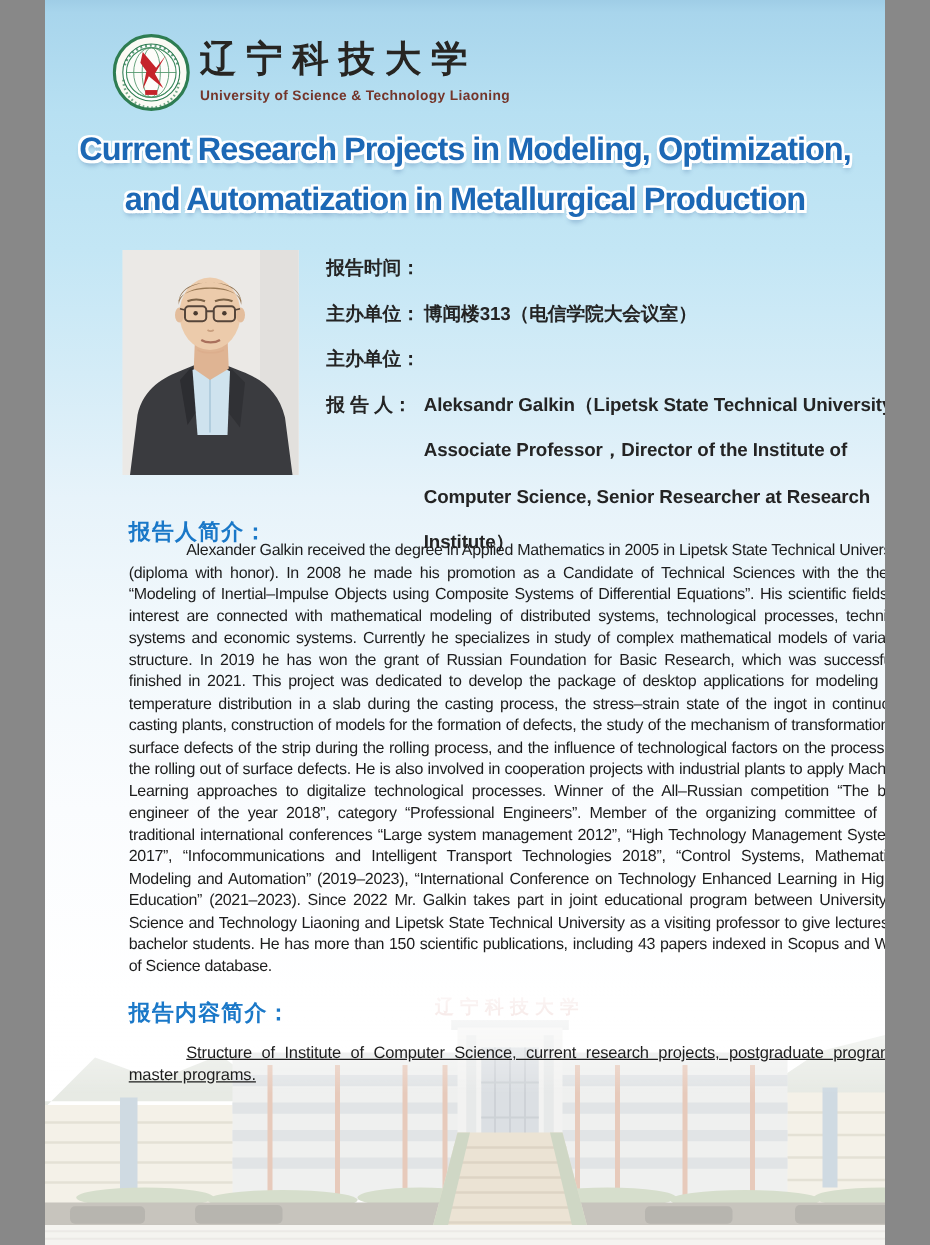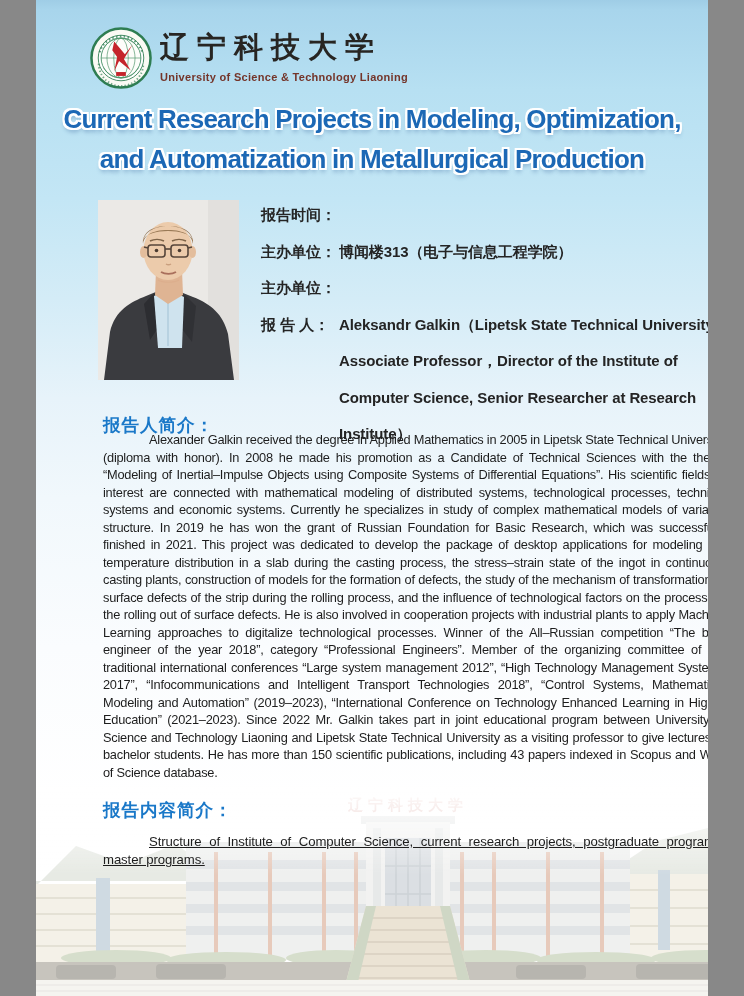--- a/index.html
+++ b/index.html
@@ -128,21 +128,21 @@
       <path d="M60,80 C65,83 76,83 81,80" fill="none" stroke="#dcae8d" stroke-width="1.2"></path>
     </svg>
   </div>
 
   <div class="info">
     <div class="info-row">
       <span class="info-label">报告时间：</span>
     </div>
     <div class="info-row">
       <span class="info-label">主办单位：</span>
-      <span class="info-value">博闻楼313（电子与信息工程学院）</span>
+      <span class="info-value">博闻楼313（电信学院大会议室）</span>
     </div>
     <div class="info-row">
       <span class="info-label">主办单位：</span>
     </div>
     <div class="info-row">
       <span class="info-label">报 告 人：</span>
       <span class="info-value">Aleksandr Galkin（Lipetsk State Technical University，Associate Professor，Director of the Institute of Computer Science, Senior Researcher at Research Institute）</span>
     </div>
   </div>
 

